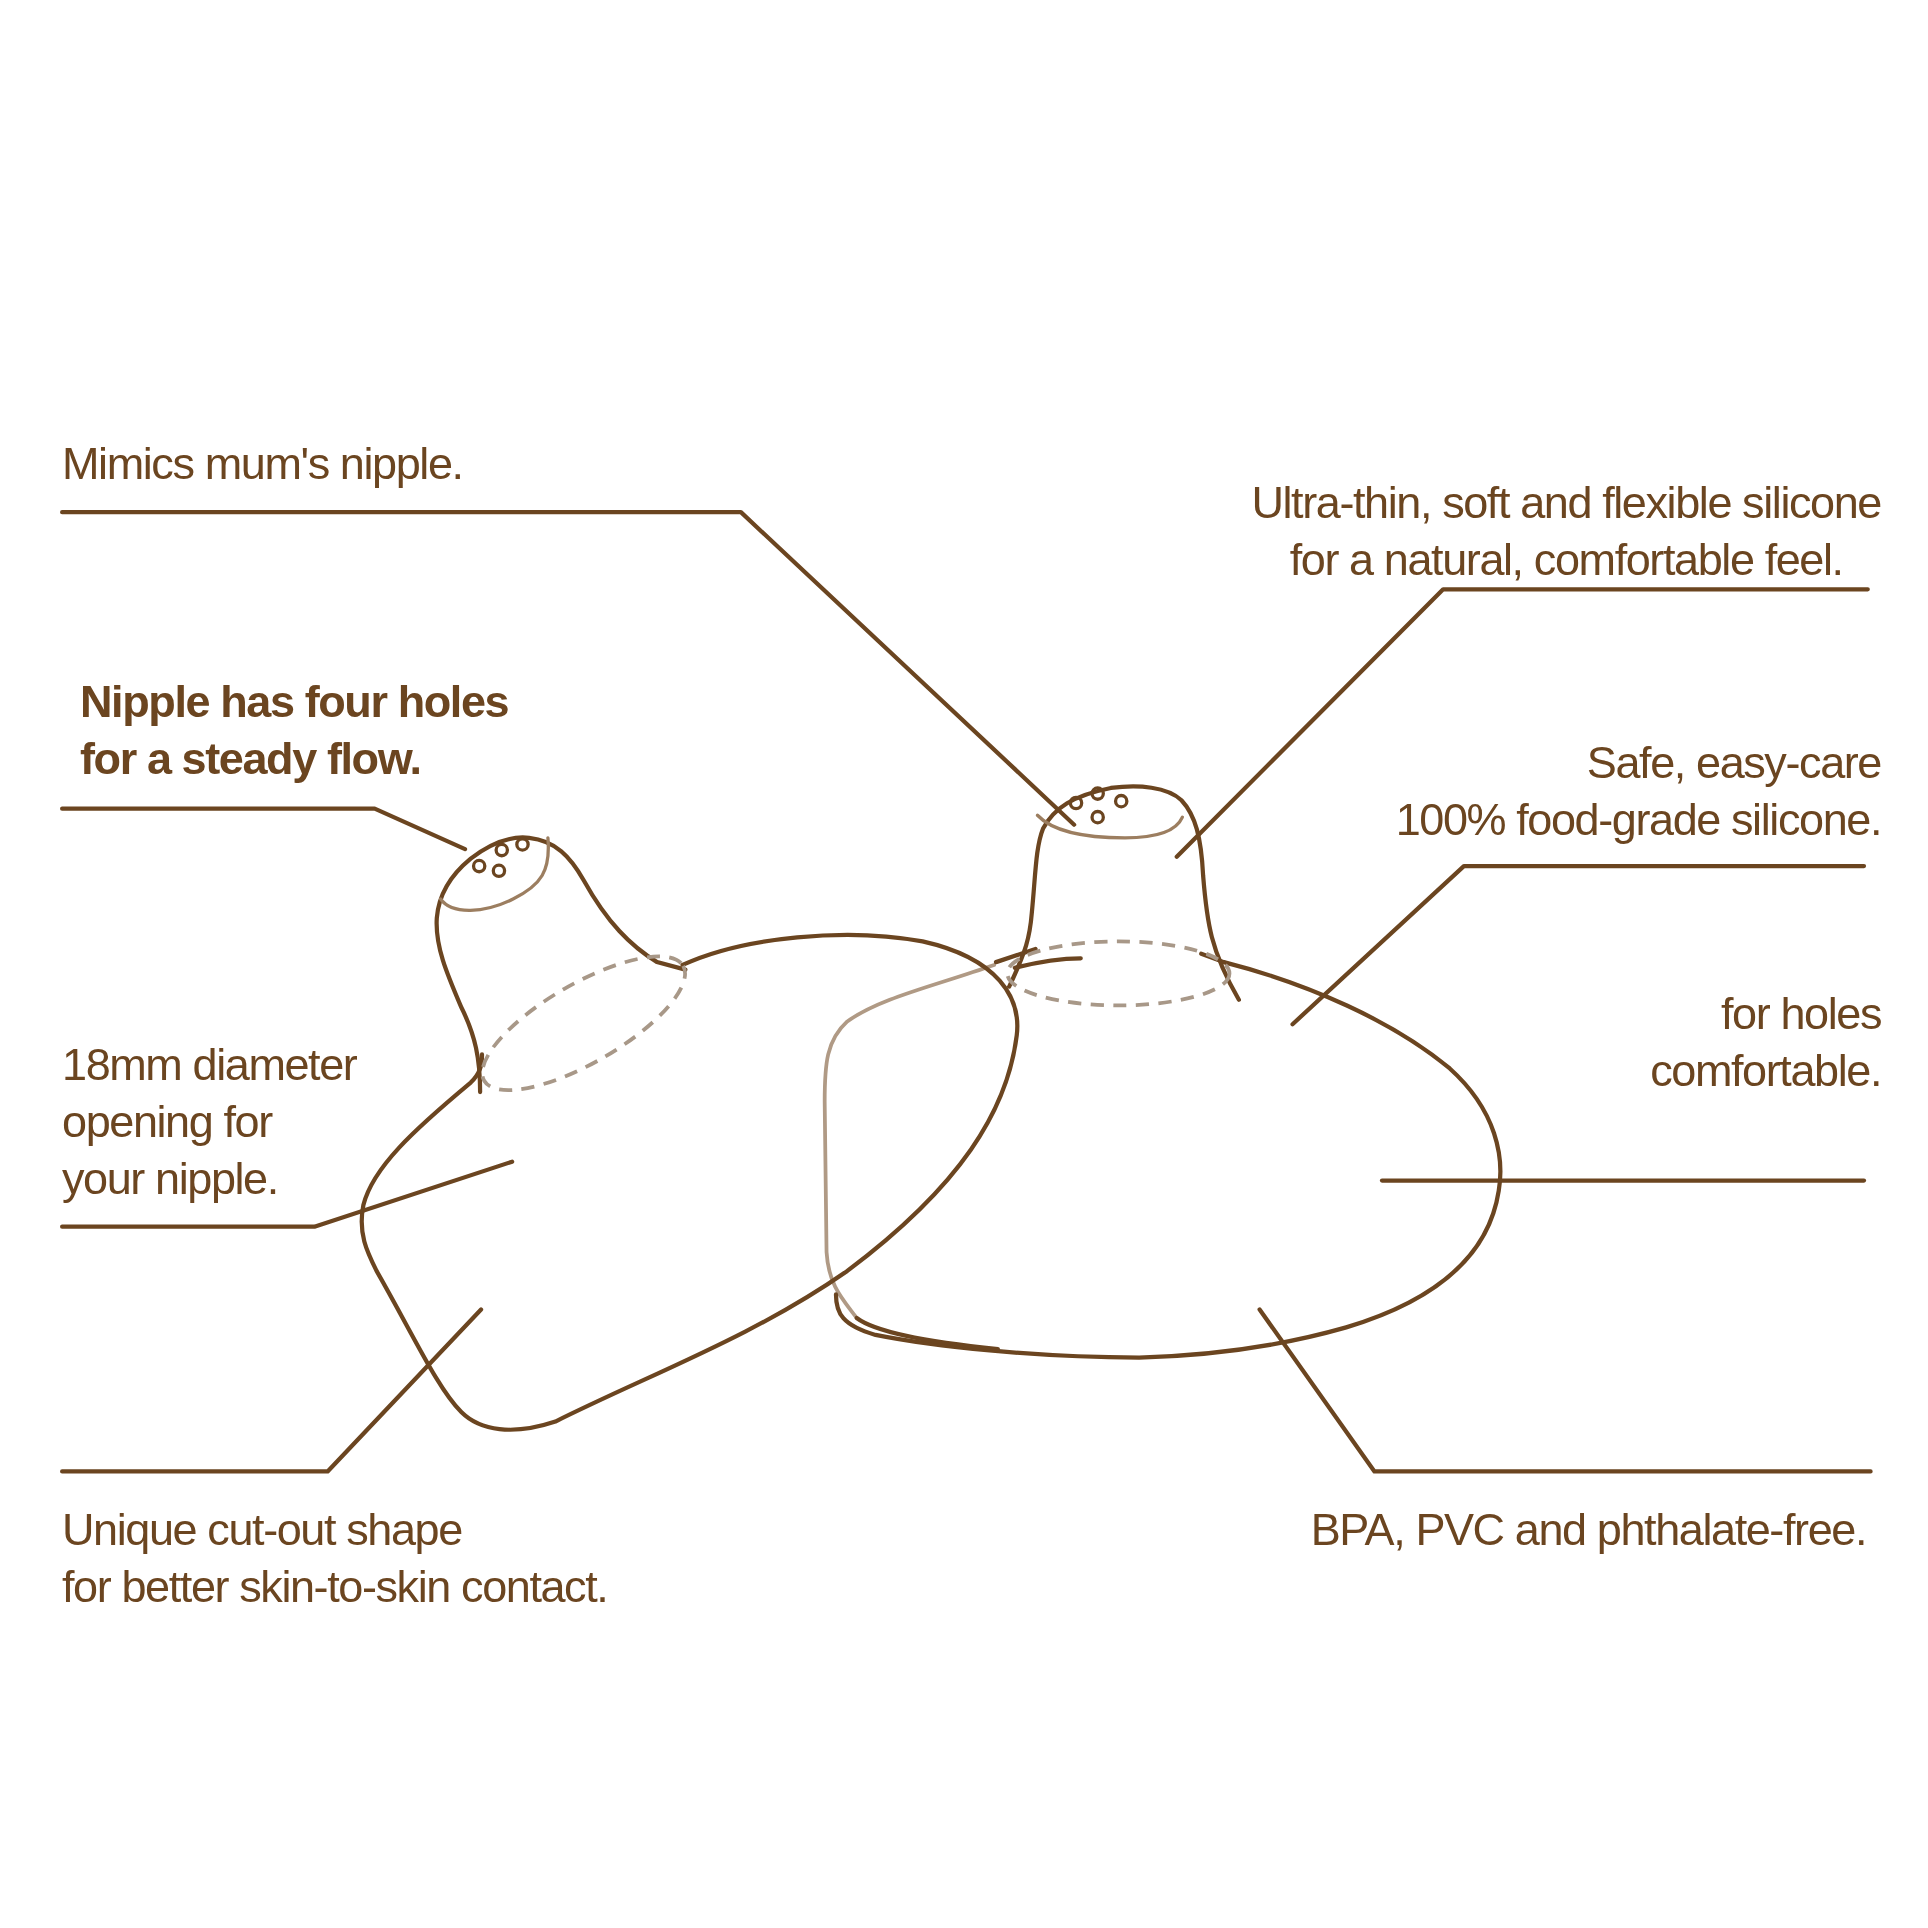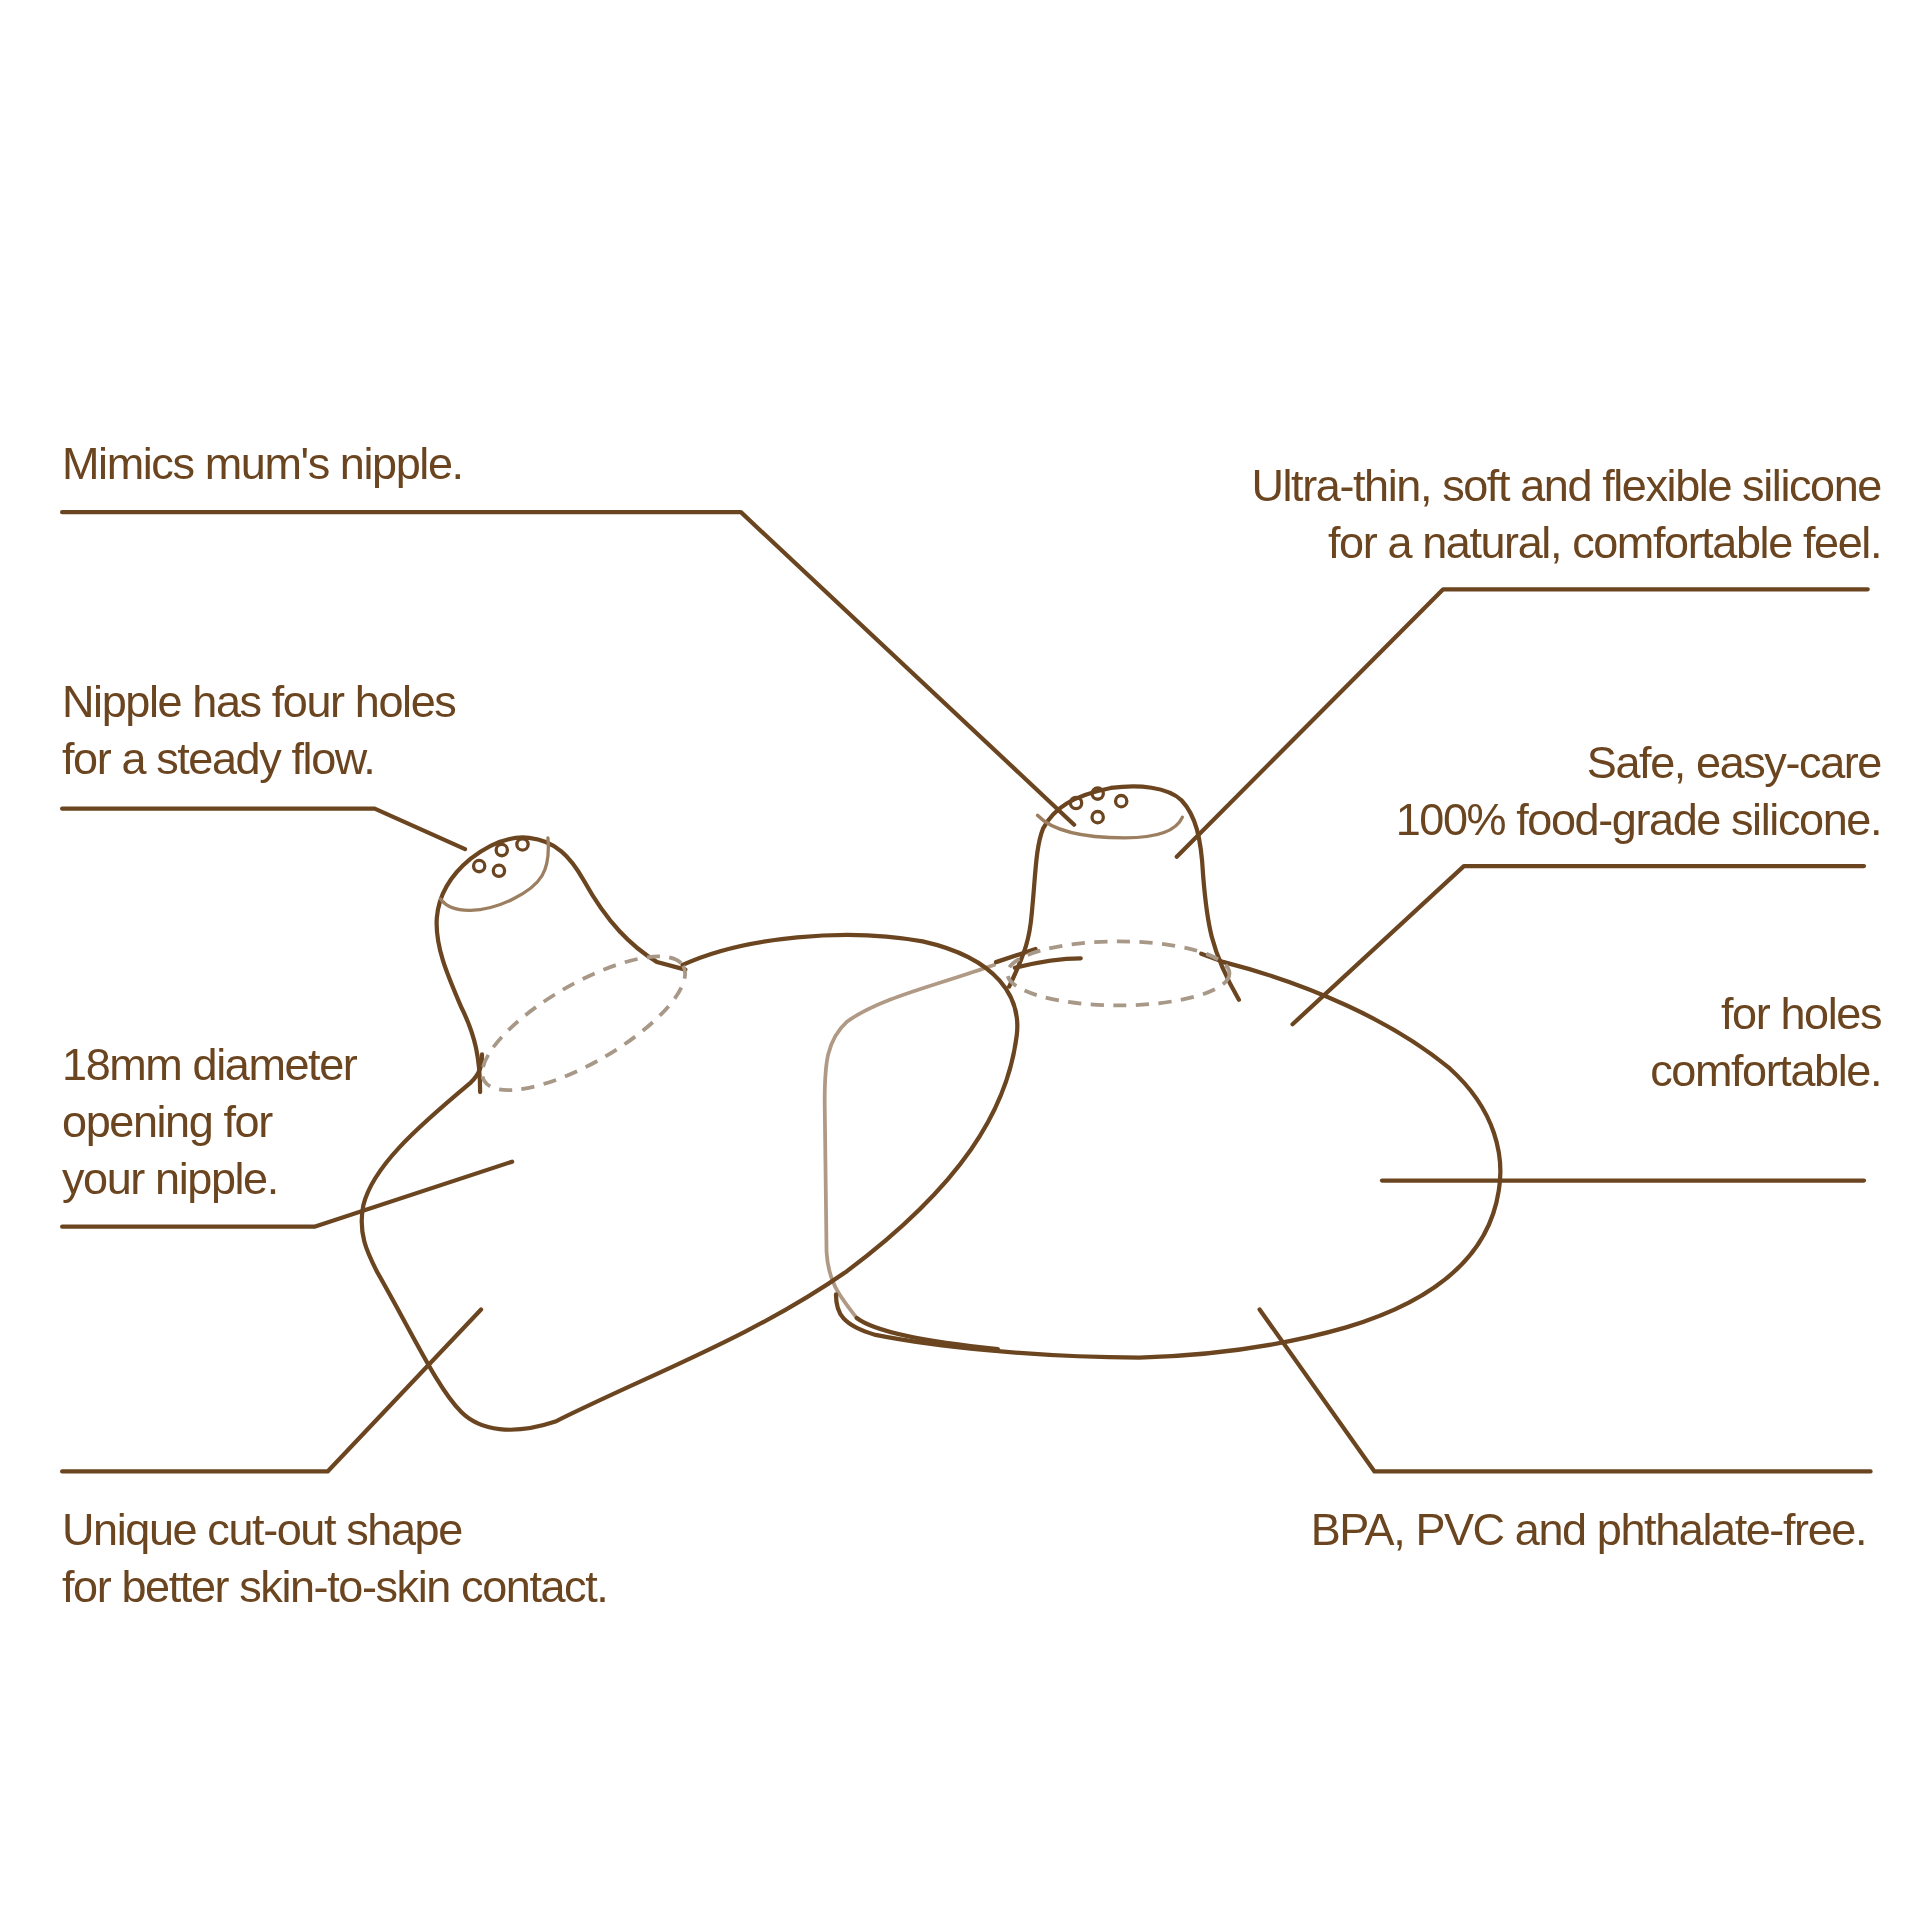--- a/index.html
+++ b/index.html
@@ -125,26 +125,26 @@
     <polyline points="66,1563 348,1563 511,1391"></polyline>
 
     <polyline points="1987,1563 1460,1563 1338,1391"></polyline>
   </g>
 </svg>
 
 <div class="label left" style="left:62px; top:435px;">
   <span class="line">Mimics mum's nipple.</span>
 </div>
 
-<div class="label right" style="right:47px; top:457px;">
+<div class="label right" style="right:47px; top:474px;text-align:center;">
   <span class="line">Ultra-thin, soft and flexible silicone</span>
   <span class="line">for a natural, comfortable feel.</span>
 </div>
 
-<div class="label left" style="left:62px; top:673px;">
+<div class="label left" style="left:80px; top:673px;font-weight:bold;">
   <span class="line">Nipple has four holes</span>
   <span class="line">for a steady flow.</span>
 </div>
 
 <div class="label right" style="right:47px; top:734px;margin-left:14px;">
   <span class="line">Safe, easy-care</span>
   <span class="line">100% food-grade silicone.</span>
 </div>
 
 <div class="label left" style="left:62px; top:1036px;">

